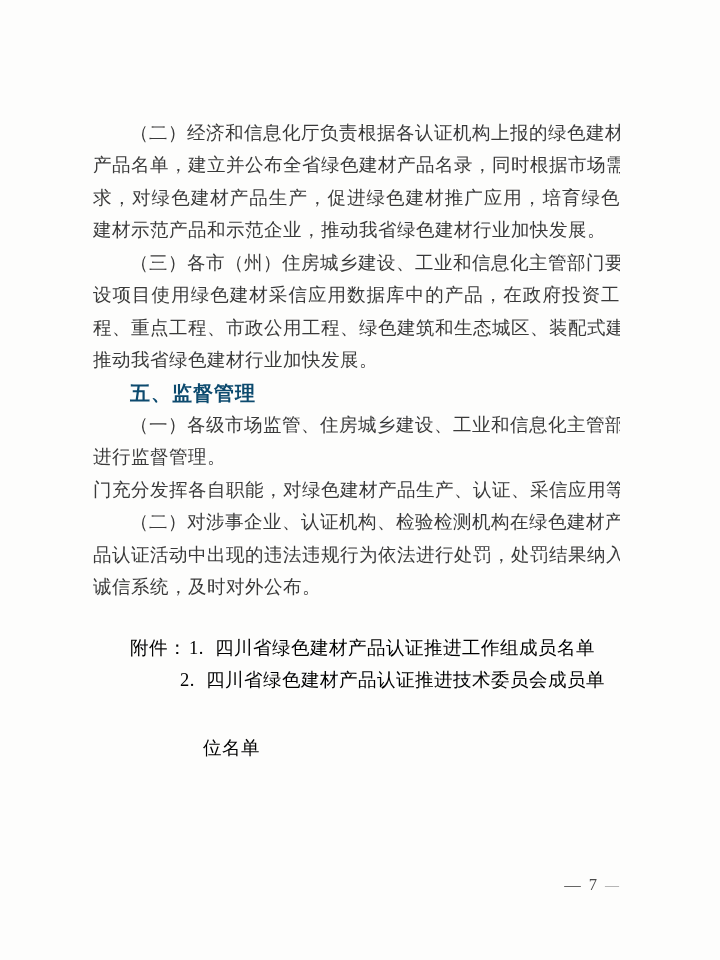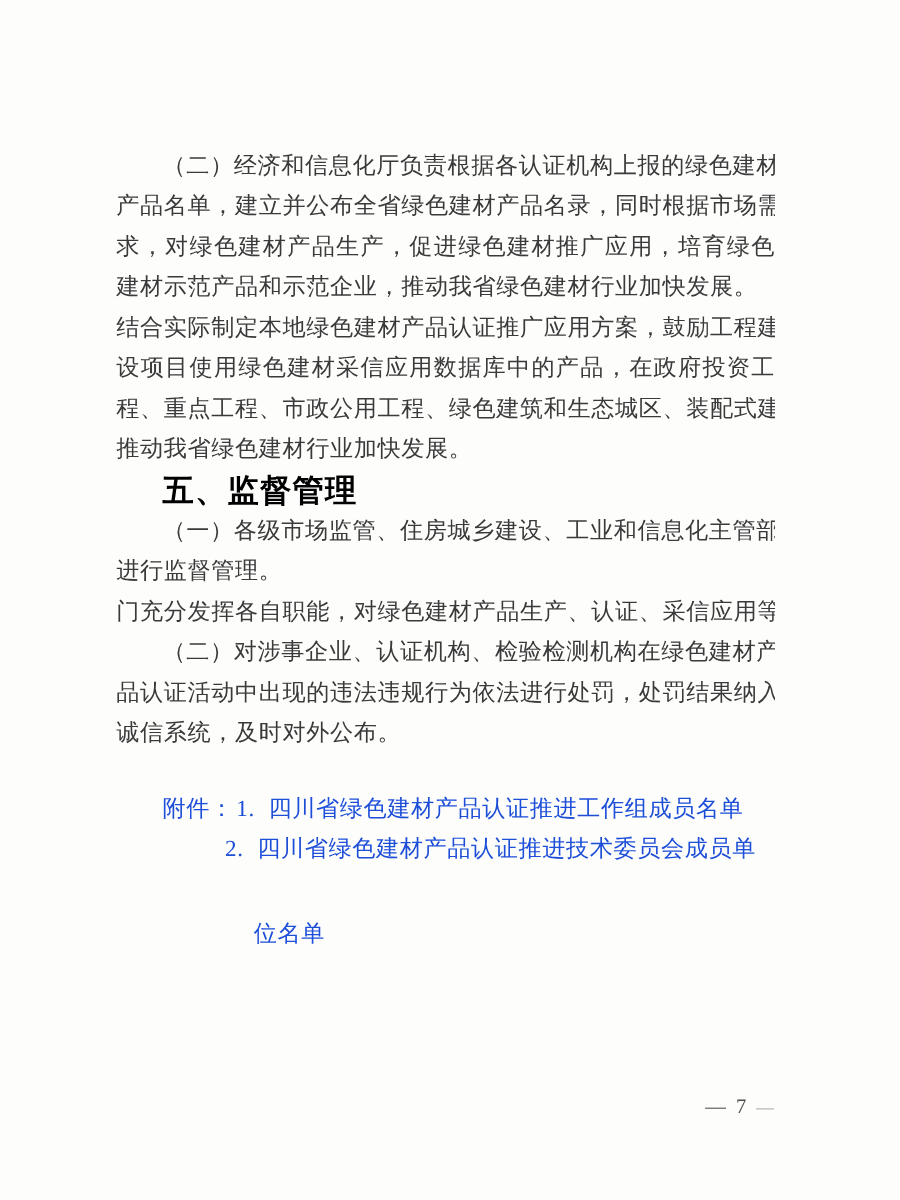--- a/index.html
+++ b/index.html
@@ -36,31 +36,31 @@
     overflow: hidden;
   }
   .line.first { text-indent: 37px; }
   .line.last {
     text-align: center;
     text-align-last: left;
   }
   .section-heading {
     font-family: "DejaVu Sans", "Liberation Sans", sans-serif;
     font-weight: 700;
-    font-size: 25px;
+    font-size: 20px;
     line-height: 32.45px;
     height: 32.45px;
-    color: #000000;
+    color: #0c4a6e;
     text-indent: 37px;
     letter-spacing: 1px;
   }
   .attachment {
     margin-top: 28px;
     font-size: 18.5px;
-    color: #1d4ed8;
+    color: #000000;
   }
   .att-line {
     line-height: 32.45px;
     height: 32.45px;
     white-space: nowrap;
     letter-spacing: 0.5px;
   }
   .att-line-1 { padding-left: 37px; }
   .att-line-2 { padding-left: 87px; }
   .att-line-3 { padding-left: 110px; margin-top: 36px; }
@@ -89,21 +89,21 @@
   <div class="content">
 
     <div class="para">
       <div class="line first">（二）经济和信息化厅负责根据各认证机构上报的绿色建材</div>
       <div class="line">产品名单，建立并公布全省绿色建材产品名录，同时根据市场需</div>
       <div class="line">求，对绿色建材产品生产，促进绿色建材推广应用，培育绿色</div>
       <div class="line last">建材示范产品和示范企业，推动我省绿色建材行业加快发展。</div>
     </div>
 
     <div class="para">
-      <div class="line">结合实际制定本地绿色建材产品认证推广应用方案，鼓励工程建</div>
+      <div class="line first">（三）各市（州）住房城乡建设、工业和信息化主管部门要</div>
       <div class="line">设项目使用绿色建材采信应用数据库中的产品，在政府投资工</div>
       <div class="line">程、重点工程、市政公用工程、绿色建筑和生态城区、装配式建</div>
       <div class="line last">推动我省绿色建材行业加快发展。</div>
     </div>
 
     <div class="section-heading">五、监督管理</div>
 
     <div class="para">
       <div class="line first">（一）各级市场监管、住房城乡建设、工业和信息化主管部</div>
       <div class="line last">进行监督管理。</div>

